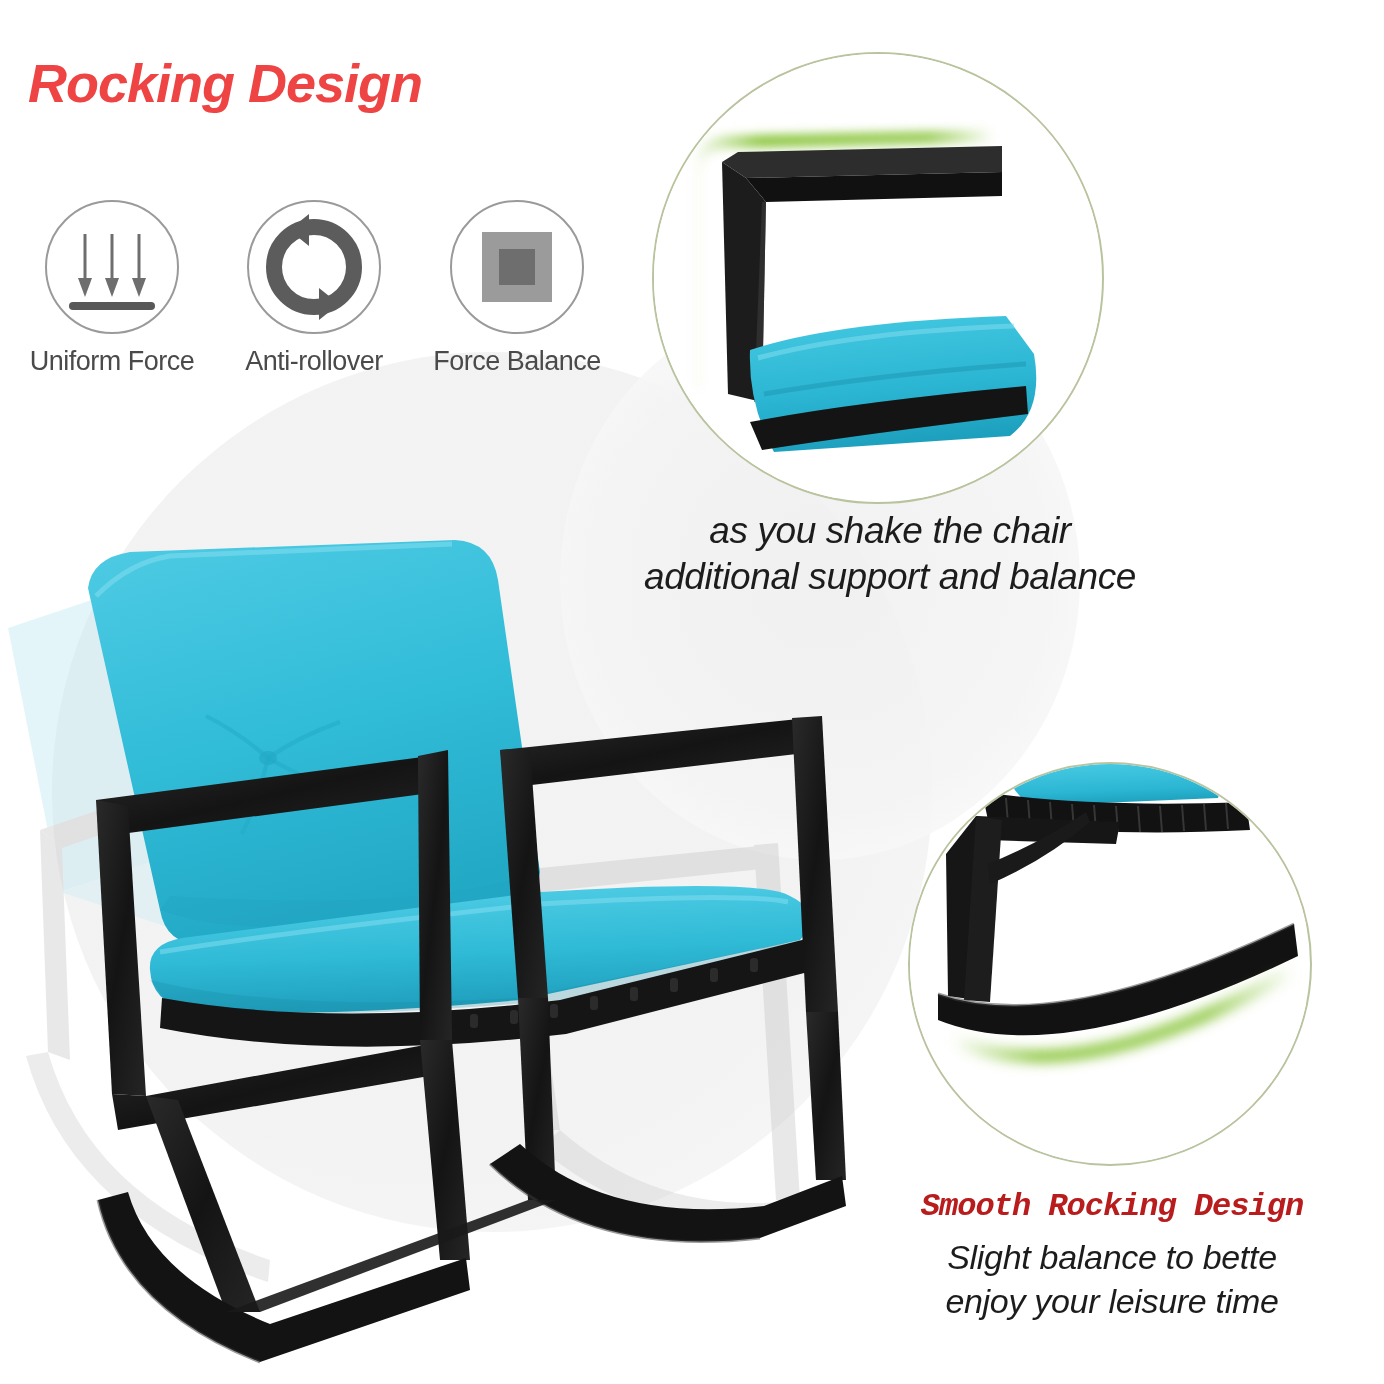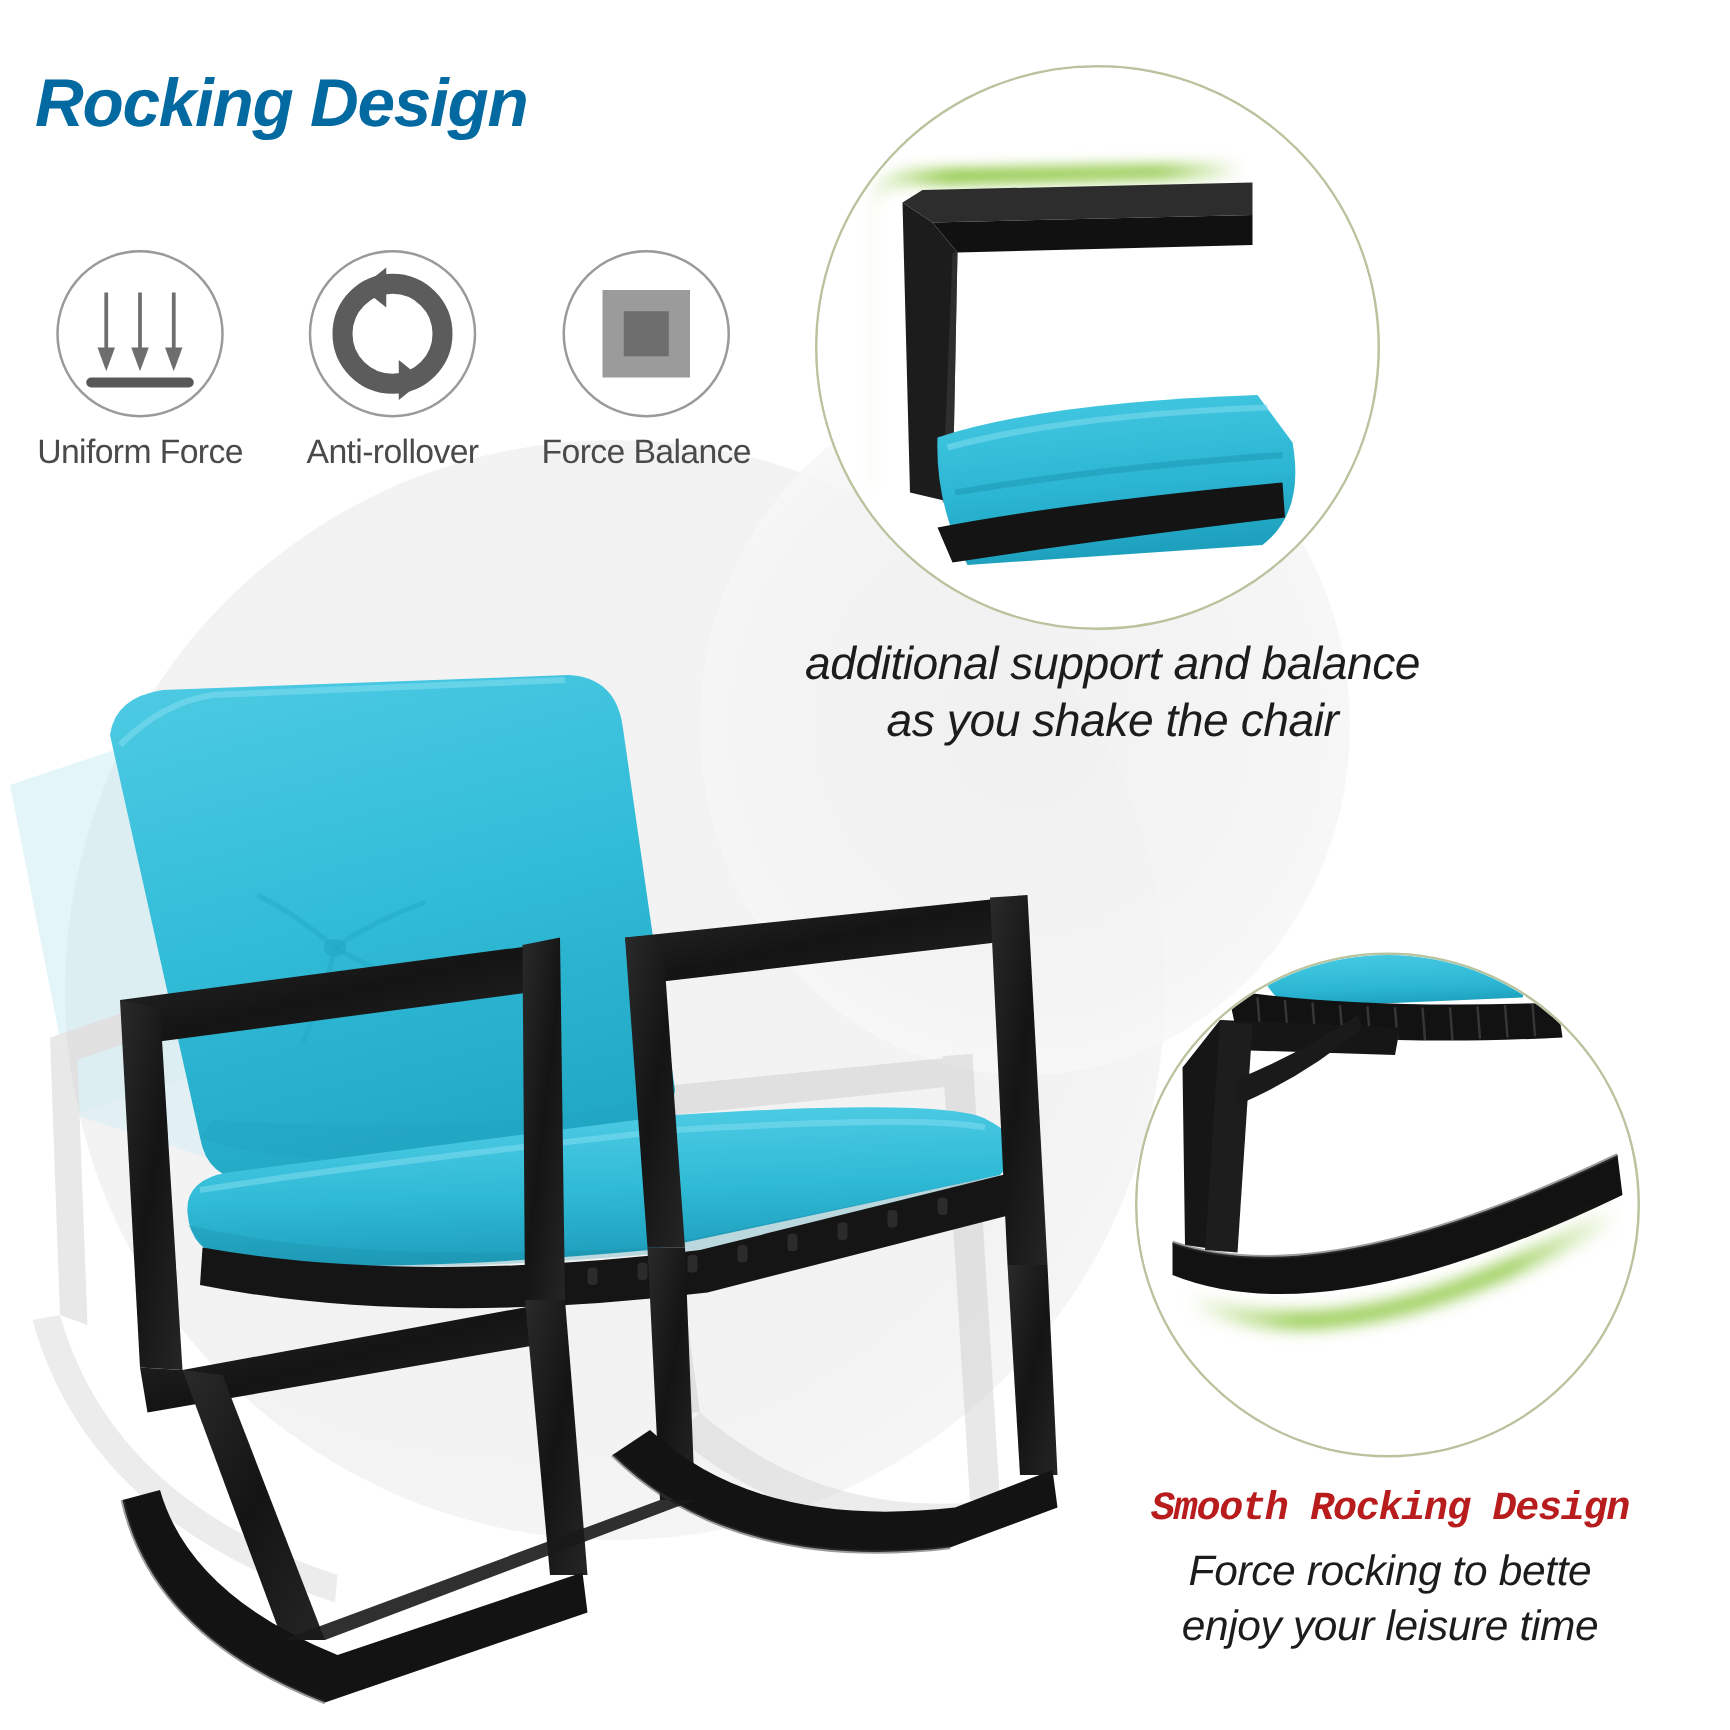--- a/index.html
+++ b/index.html
@@ -17,21 +17,21 @@
   }
   .grey-blob2{
     position:absolute;left:560px;top:300px;width:520px;height:560px;border-radius:50%;
     background:radial-gradient(circle at 50% 50%, #f0f0f1 0%, #f4f4f5 60%, #ffffff 100%);
     opacity:.9;
   }
 
   
   .headline{
     position:absolute;left:28px;top:52px;
-    font-size:54px;font-weight:bold;font-style:italic;color:#0369a1;
+    font-size:54px;font-weight:bold;font-style:italic;color:#ef4444;
     letter-spacing:-1px;white-space:nowrap;
     font-family:"Liberation Sans",sans-serif;
   }
 
   
   .features{position:absolute;left:12px;top:200px;width:600px;height:200px;}
   .feature{position:absolute;top:0;width:200px;text-align:center;}
   .feature.f0{left:0px;}
   .feature.f1{left:202px;}
   .feature.f2{left:405px;}
@@ -332,25 +332,25 @@
         <path d="M28 230 Q150 272 384 160" stroke="#3d3d3d" stroke-width="3" fill="none" opacity=".5"></path>
       </g>
 
       <g filter="url(#blurB)">
         <path d="M42 276 Q170 330 384 206" stroke="url(#glowG2)" stroke-width="14" fill="none" stroke-linecap="round"></path>
       </g>
     </svg>
   </div>
 
   <div class="desc">
+    <div>as you shake the chair</div>
     <div>additional support and balance</div>
-    <div>as you shake the chair</div>
   </div>
 
   <div class="bottom-block">
     <div class="bl-title">Smooth Rocking Design</div>
     <div class="bl-sub">
-      <div>Force rocking to bette</div>
+      <div>Slight balance to bette</div>
       <div>enjoy your leisure time</div>
     </div>
   </div>
 
 </div>
 
 </body></html>

